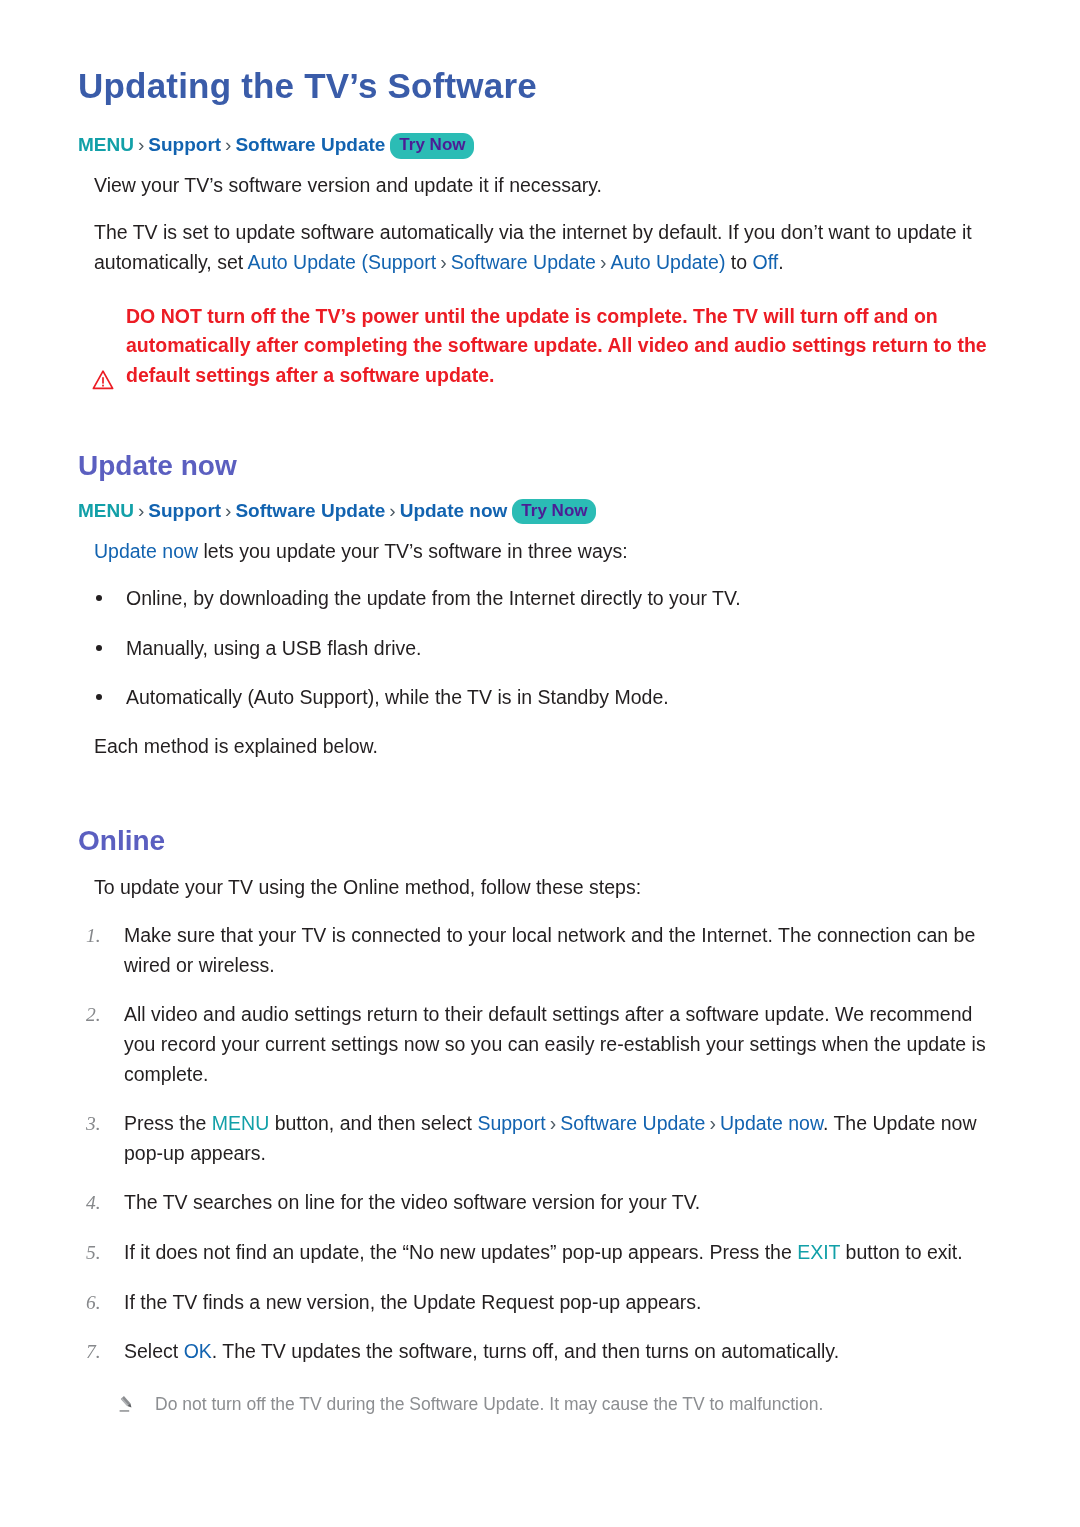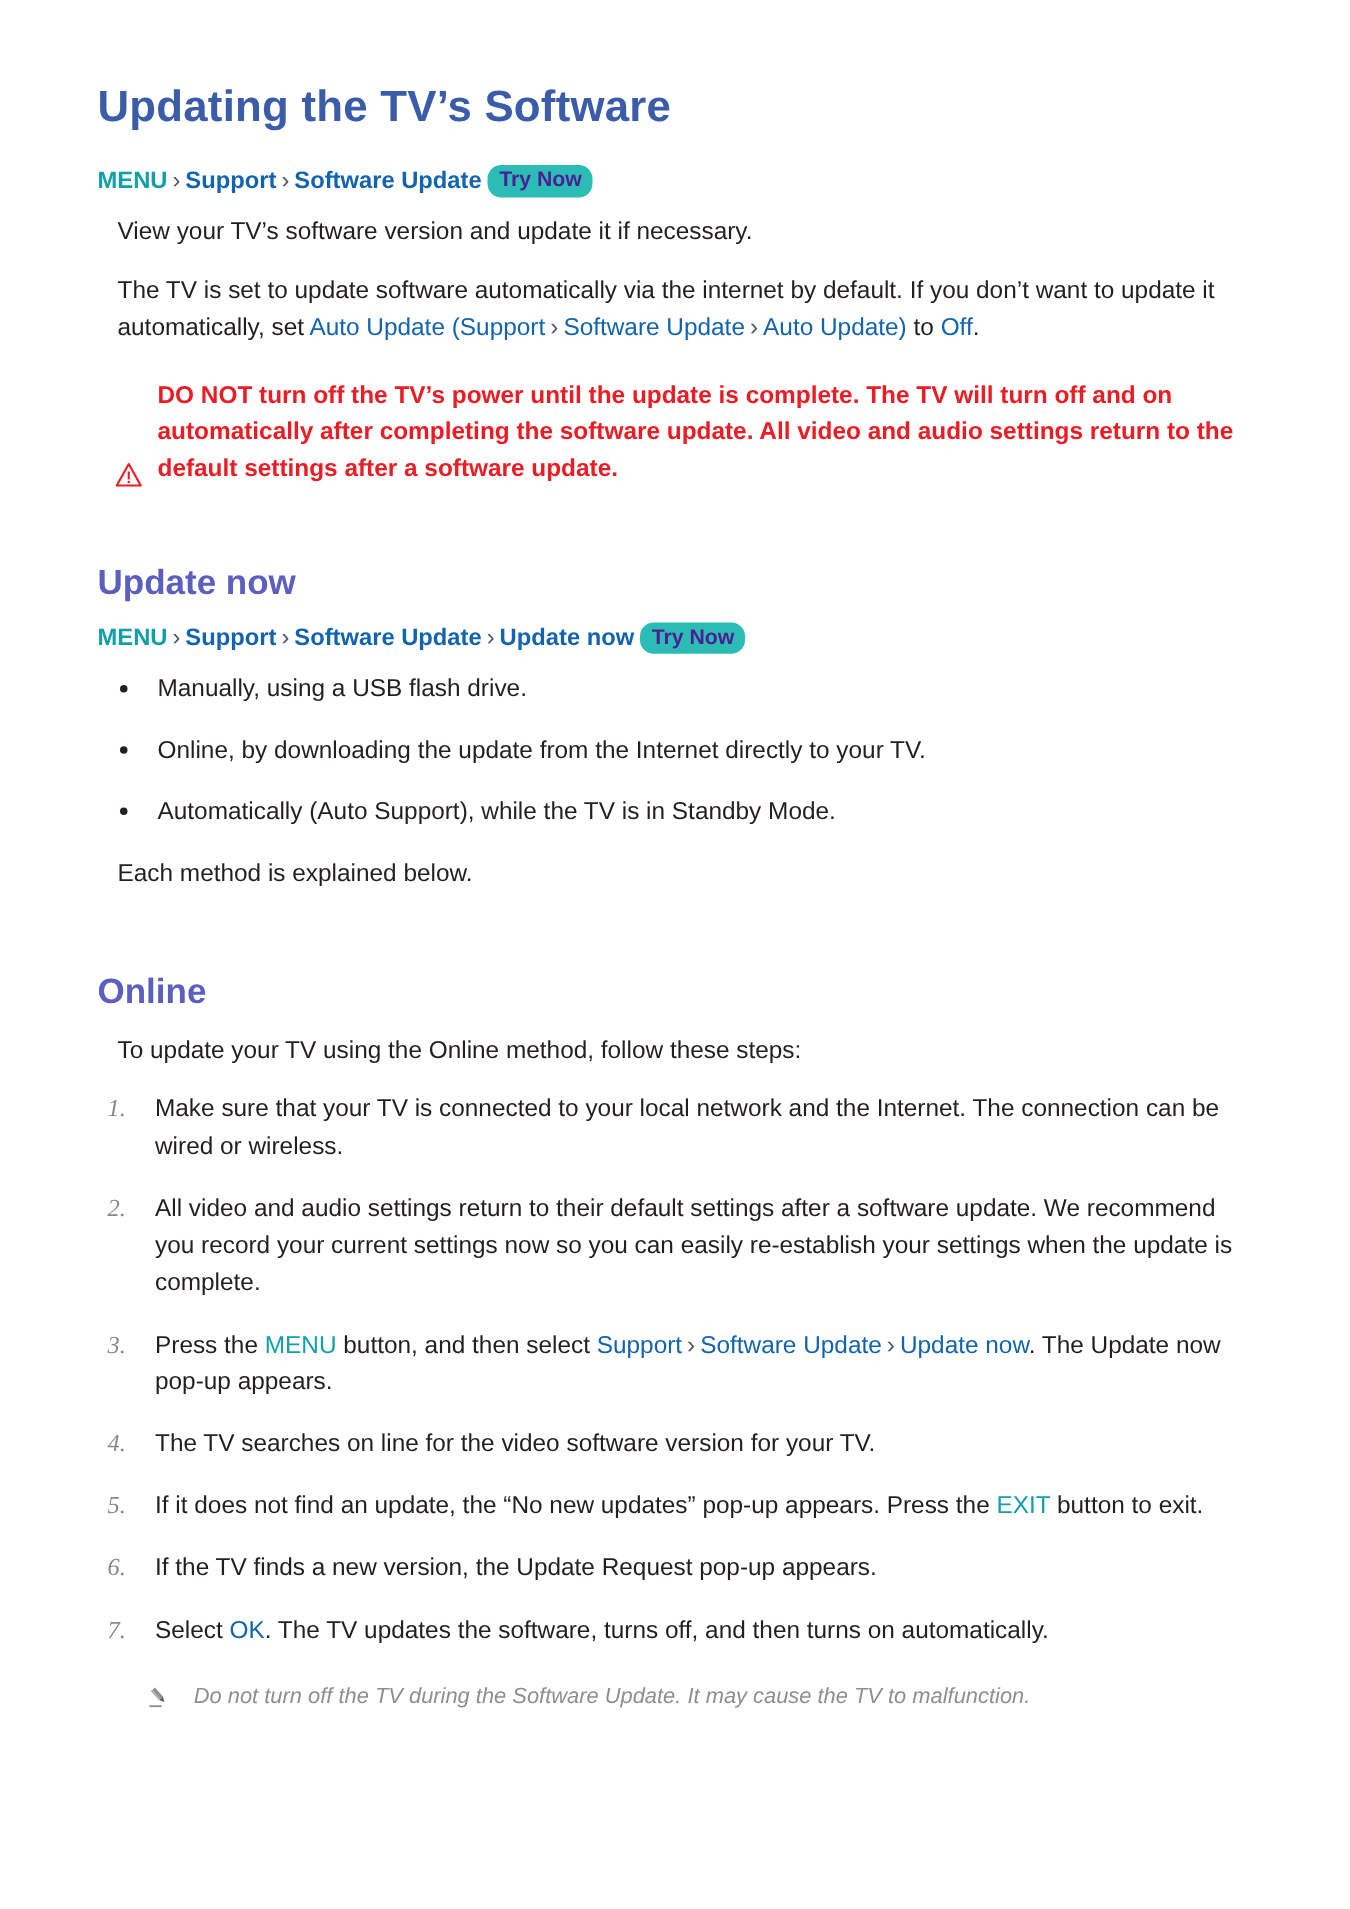--- a/index.html
+++ b/index.html
@@ -140,23 +140,22 @@
     text-align: left;
     font-family: "Liberation Serif", serif;
     font-style: italic;
     font-size: 19.5px;
     color: #86888b;
   }
 
   
   .note {
     display: flex;
-    align-items: center;
+    align-items: flex-start;
     margin: 24px 0 0 40px;
-    font-style: italic;
   }
   .note-icon {
     flex: 0 0 auto;
     width: 19px;
     height: 19px;
     margin: 3px 18px 0 0;
   }
   .note-text {
     font-size: 17.5px;
     line-height: 1.5;
@@ -190,24 +189,25 @@
   </div>
 
   <div class="sec-spacer-lg"></div>
 
   <h2 class="section-title">Update now</h2>
 
   <div class="breadcrumb">
     <span class="crumb-menu">MENU</span><span class="crumb-sep">›</span><span class="crumb-blue">Support</span><span class="crumb-sep">›</span><span class="crumb-blue">Software Update</span><span class="crumb-sep">›</span><span class="crumb-blue">Update now</span><span class="try-now">Try Now</span>
   </div>
 
+  <p class="body"><span class="lnk">Update now</span><span> lets you update your TV’s software in three ways:</span></p>
 
   <ul class="bullets">
+    <li>Online, by downloading the update from the Internet directly to your TV.</li>
     <li>Manually, using a USB flash drive.</li>
-    <li>Online, by downloading the update from the Internet directly to your TV.</li>
     <li>Automatically (Auto Support), while the TV is in Standby Mode.</li>
   </ul>
 
   <p class="body">Each method is explained below.</p>
 
   <div class="sec-spacer-md"></div>
 
   <h2 class="section-title">Online</h2>
 
   <p class="body">To update your TV using the Online method, follow these steps:</p>

